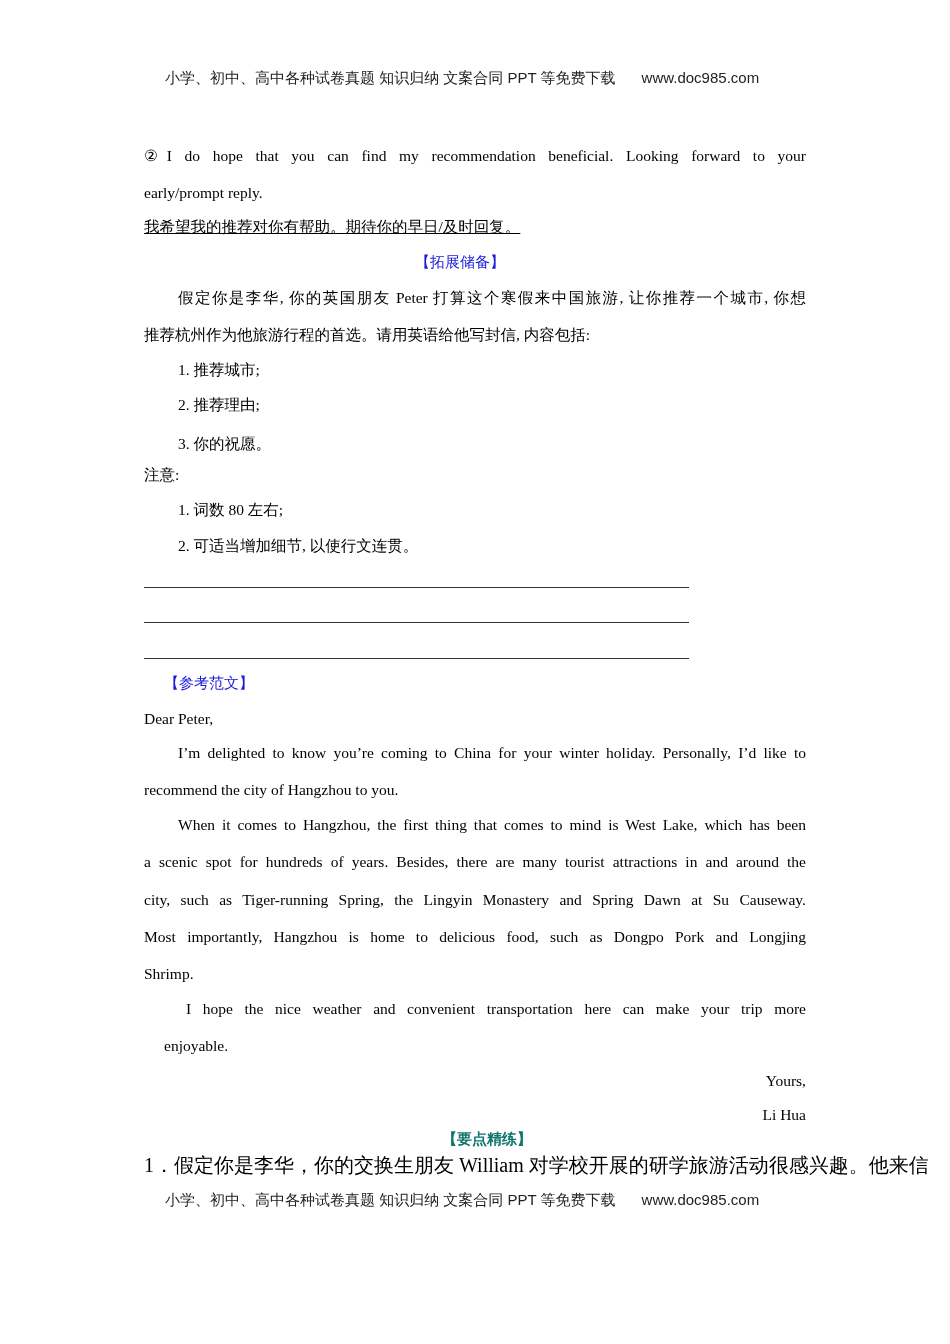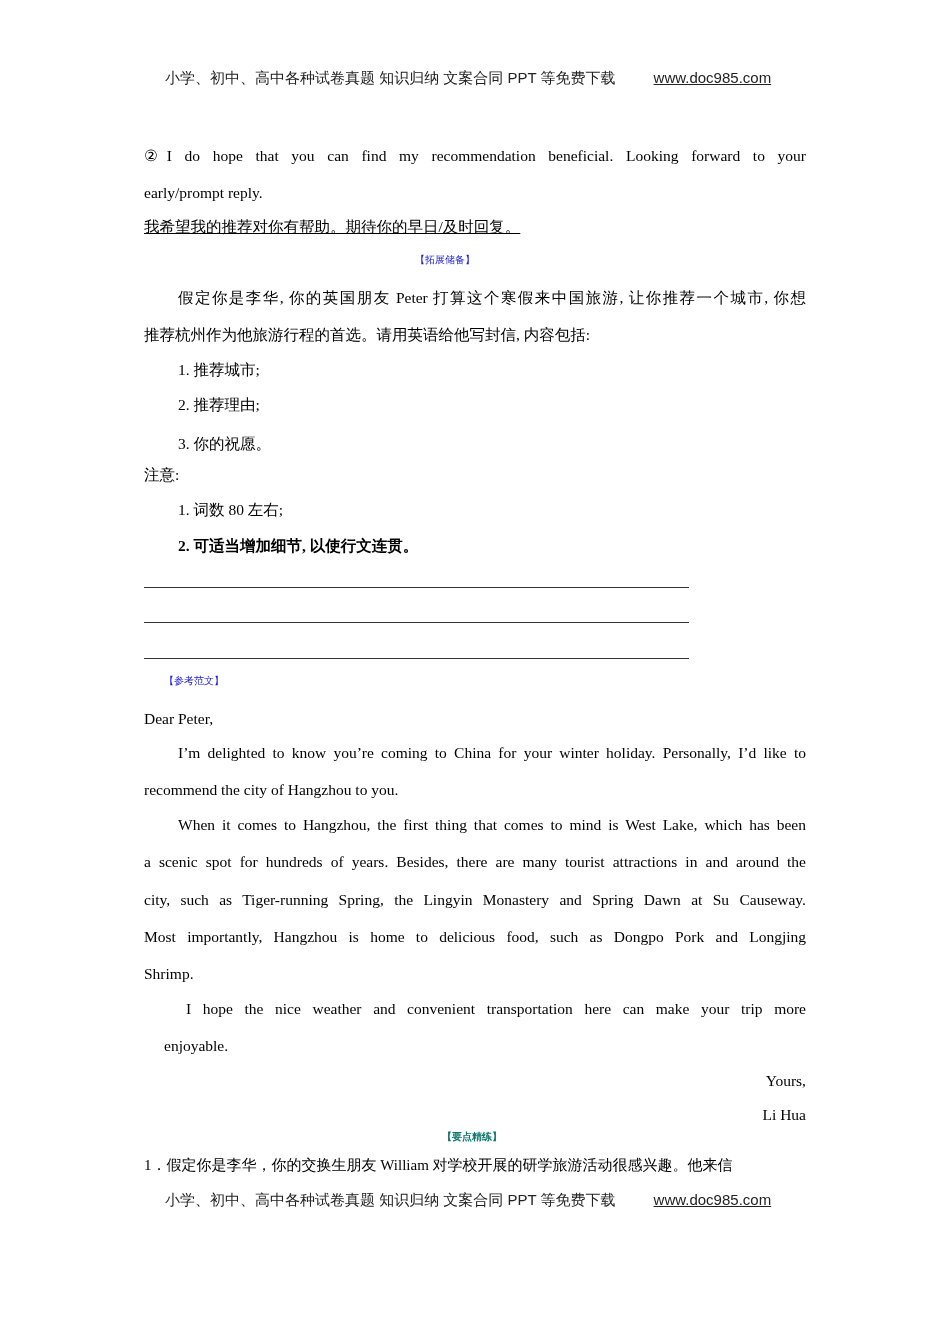--- a/index.html
+++ b/index.html
@@ -1,23 +1,23 @@
 <!DOCTYPE html>
 <html><head>
 <meta charset="utf-8">
 <style>
   html, body { margin: 0; padding: 0; background: #ffffff; }
   body { width: 950px; height: 1344px; position: relative; overflow: hidden;
          font-family: "Liberation Serif", "DejaVu Serif", serif; color: #000; }
   .abs { position: absolute; white-space: nowrap; }
   .banner { font-family: "Liberation Sans", "DejaVu Sans", sans-serif; font-size: 15px; color: #222; }
-  .banner .site { margin-left: 38px; text-decoration: underline; }
+  .banner .site { margin-left: 26px; }
   .txt { font-size: 15.5px; line-height: 20px; }
   .just { position: absolute; left: 144px; width: 662px; text-align: justify; text-align-last: justify; white-space: normal; font-size: 15.5px; line-height: 20px; }
-  .heading { color: #1a1adb; font-size: 10px; }
+  .heading { color: #1a1adb; font-size: 15px; }
   .heading.bold { font-weight: bold; color: #0f766e; }
   .blank { position: absolute; left: 144px; width: 545px; height: 0; border-top: 1px solid #333; }
   .right { right: 144px; text-align: right; }
 </style>
 </head>
 <body>
 
 <div class="abs banner" style="left:165px; top:69px;">
   <span>小学、初中、高中各种试卷真题  知识归纳  文案合同  PPT 等免费下载</span><span class="site">www.doc985.com</span>
 </div>
@@ -27,38 +27,38 @@
 <div class="abs txt" style="left:144px; top:217px;text-decoration:underline;">我希望我的推荐对你有帮助。期待你的早日/及时回复。</div>
 
 <div class="abs heading" style="left:415px; top:253px;">【拓展储备】</div>
 <div class="just" style="top:288px; left:178px; width:628px;">假定你是李华, 你的英国朋友 Peter 打算这个寒假来中国旅游, 让你推荐一个城市, 你想</div>
 <div class="abs txt" style="left:144px; top:325px;">推荐杭州作为他旅游行程的首选。请用英语给他写封信, 内容包括:</div>
 <div class="abs txt" style="left:178px; top:360px;">1. 推荐城市;</div>
 <div class="abs txt" style="left:178px; top:395px;">2. 推荐理由;</div>
 <div class="abs txt" style="left:178px; top:434px;">3. 你的祝愿。</div>
 <div class="abs txt" style="left:144px; top:465px;">注意:</div>
 <div class="abs txt" style="left:178px; top:500px;">1. 词数 80 左右;</div>
-<div class="abs txt" style="left:178px; top:536px;font-weight:bold;">2. 可适当增加细节, 以使行文连贯。</div>
+<div class="abs txt" style="left:178px; top:536px;">2. 可适当增加细节, 以使行文连贯。</div>
 
 <div class="blank" style="top:587px;"></div>
 <div class="blank" style="top:622px;"></div>
 <div class="blank" style="top:658px;"></div>
 
 <div class="abs heading" style="left:144px; top:674px;margin-left:20px;">【参考范文】</div>
 <div class="abs txt" style="left:144px; top:709px;">Dear Peter,</div>
 <div class="just" style="top:743px; left:178px; width:628px;">I’m delighted to know you’re coming to China for your winter holiday. Personally, I’d like to</div>
 <div class="abs txt" style="left:144px; top:780px;">recommend the city of Hangzhou to you.</div>
 <div class="just" style="top:815px; left:178px; width:628px;">When it comes to Hangzhou, the first thing that comes to mind is West Lake, which has been</div>
 <div class="just" style="top:852px;">a scenic spot for hundreds of years. Besides, there are many tourist attractions in and around the</div>
 <div class="just" style="top:890px;">city, such as Tiger-running Spring, the Lingyin Monastery and Spring Dawn at Su Causeway.</div>
 <div class="just" style="top:927px;">Most importantly, Hangzhou is home to delicious food, such as Dongpo Pork and Longjing</div>
 <div class="abs txt" style="left:144px; top:964px;">Shrimp.</div>
 <div class="just" style="top:999px; left:186px; width:620px;">I hope the nice weather and convenient transportation here can make your trip more</div>
 <div class="abs txt" style="left:144px; top:1036px;margin-left:20px;">enjoyable.</div>
 <div class="abs txt right" style="top:1071px;">Yours,</div>
 <div class="abs txt right" style="top:1105px;text-align:right;">Li Hua</div>
 
 <div class="abs heading bold" style="left:442px; top:1130px;">【要点精练】</div>
-<div class="abs txt" style="left:144px; top:1155px; font-size:15px;">1．假定你是李华，你的交换生朋友 William 对学校开展的研学旅游活动很感兴趣。他来信</div>
+<div class="abs txt" style="left:144px; top:1155px; font-size:20px;">1．假定你是李华，你的交换生朋友 William 对学校开展的研学旅游活动很感兴趣。他来信</div>
 
 <div class="abs banner" style="left:165px; top:1191px;">
   <span>小学、初中、高中各种试卷真题  知识归纳  文案合同  PPT 等免费下载</span><span class="site">www.doc985.com</span>
 </div>
 
 </body></html>

